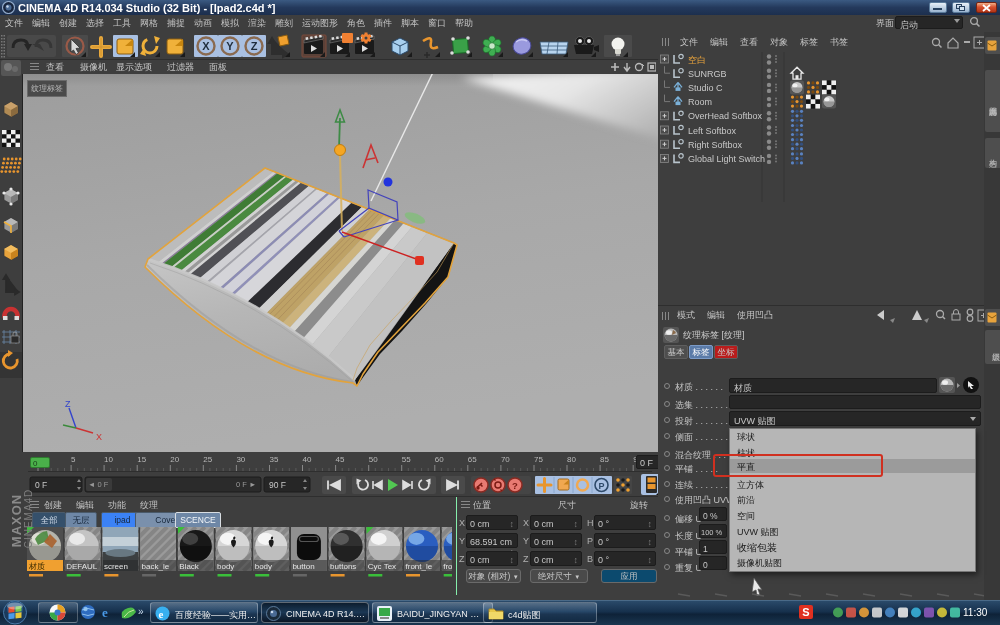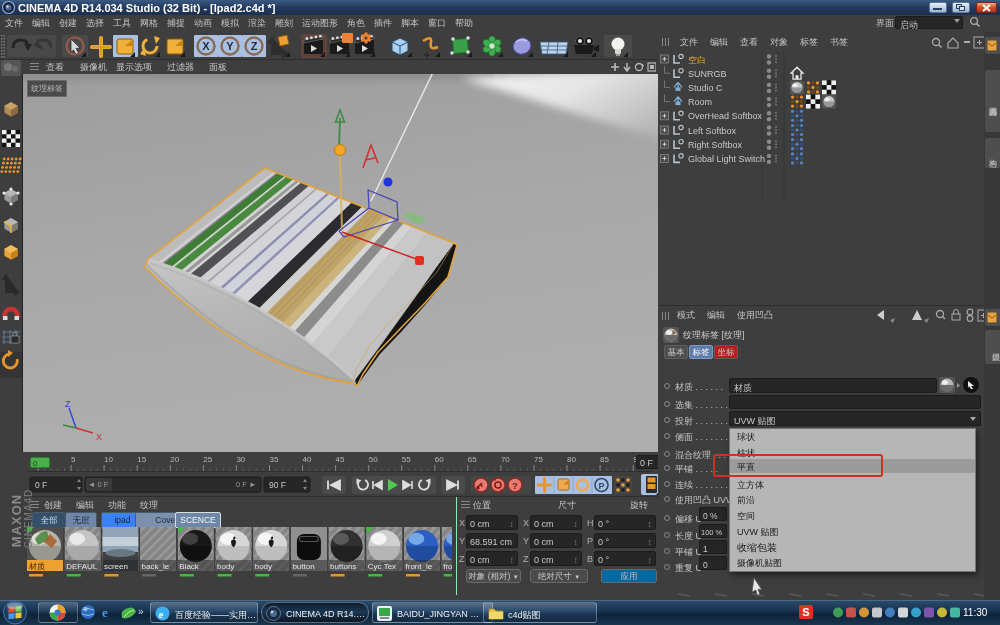--- a/index.html
+++ b/index.html
@@ -836,21 +836,21 @@
       <div class="abs t9" style="left:130px;top:40px;color:#b0b0b0">P</div>
       <div class="abs fld" style="left:137px;top:36px;width:62px;height:15px;padding:3px 3px">0 °<span style="float:right;color:#777">↕</span></div>
       <div class="abs t9" style="left:2px;top:58px;color:#b0b0b0">Z</div>
       <div class="abs fld" style="left:9px;top:54px;width:52px;height:15px;padding:3px 3px">0 cm<span style="float:right;color:#777">↕</span></div>
       <div class="abs t9" style="left:66px;top:58px;color:#b0b0b0">Z</div>
       <div class="abs fld" style="left:73px;top:54px;width:52px;height:15px;padding:3px 3px">0 cm<span style="float:right;color:#777">↕</span></div>
       <div class="abs t9" style="left:130px;top:58px;color:#b0b0b0">B</div>
       <div class="abs fld" style="left:137px;top:54px;width:62px;height:15px;padding:3px 3px">0 °<span style="float:right;color:#777">↕</span></div>
       <div class="abs" style="left:9px;top:72px;width:55px;height:14px;background:#4a4a4a;border:1px solid #6a6a6a;border-radius:3px;color:#c8c8c8;font-size:8.5px;text-align:center;line-height:13px">对象 (相对) <span style="font-size:6px">▼</span></div>
       <div class="abs" style="left:73px;top:72px;width:58px;height:14px;background:#4a4a4a;border:1px solid #6a6a6a;border-radius:3px;color:#c8c8c8;font-size:8.5px;text-align:center;line-height:13px">绝对尺寸 <span style="font-size:6px">▼</span></div>
-      <div class="abs" style="left:144px;top:72px;width:56px;height:14px;background:#0369a1;border:1px solid #6a6a6a;border-radius:3px;color:#c8c8c8;font-size:8.5px;text-align:center;line-height:13px">应用</div>
+      <div class="abs" style="left:144px;top:72px;width:56px;height:14px;background:#0c4a6e;border:1px solid #6a6a6a;border-radius:3px;color:#c8c8c8;font-size:8.5px;text-align:center;line-height:13px">应用</div>
     </div>
 
 <div class="abs" style="left:0;top:455px;width:26px;height:145px;background:#3e3e3e">
  <div class="abs" style="left:-34px;top:58px;transform:rotate(-90deg);font-size:13px;font-weight:bold;color:#8a8a8a;letter-spacing:1px;width:100px;text-align:center">MAXON</div>
  <div class="abs" style="left:-22px;top:58px;transform:rotate(-90deg);font-size:10px;color:#7e7e7e;width:100px;text-align:center;letter-spacing:1px">CINEMA4D</div>
 </div>
 
 <div class="abs" id="rightcol" style="left:658px;top:30px;width:342px;height:572px;background:#3e3e3e">
 </div>
 <div class="abs" style="left:658px;top:32px;width:342px;height:273px;background:#3e3e3e">
@@ -1232,21 +1232,21 @@
         <path d="M44,13 q4,-6 10,-7" stroke="#c8e8a0" fill="none"></path>
       </svg>
       <div class="abs" style="left:138px;top:6px;color:#cde;font-size:10px">»</div>
       <div class="abs" style="left:150px;top:2px;width:108px;height:21px;background:linear-gradient(rgba(255,255,255,0.22),rgba(90,140,190,0.25) 45%,rgba(10,30,55,0.35));border:1px solid rgba(255,255,255,0.3);border-radius:3px;overflow:hidden">
         <span style="position:absolute;left:4px;top:3px"><svg width="15" height="15">
             <circle cx="7.5" cy="7.5" r="7" fill="#38b0f0"></circle>
             <text x="3.5" y="11.5" font-size="11" font-weight="bold" fill="#fff" font-family="Liberation Serif">e</text>
           </svg></span>
         <span style="position:absolute;left:24px;top:6px;font-size:9px;color:#f0f0f0;white-space:nowrap">百度经验——实用…</span>
       </div>
-      <div class="abs" style="left:261px;top:2px;width:108px;height:21px;background:linear-gradient(rgba(10,25,40,0.9),rgba(30,60,90,0.7) 50%,rgba(10,20,35,0.95));border:1px solid rgba(255,255,255,0.35);border-radius:10px;overflow:hidden">
+      <div class="abs" style="left:261px;top:2px;width:108px;height:21px;background:linear-gradient(rgba(10,25,40,0.9),rgba(30,60,90,0.7) 50%,rgba(10,20,35,0.95));border:1px solid rgba(255,255,255,0.35);border-radius:4px;overflow:hidden">
         <span style="position:absolute;left:4px;top:3px"><svg width="15" height="15">
             <circle cx="7.5" cy="7.5" r="7" fill="#1a2a3a" stroke="#5a7a9a"></circle>
             <circle cx="7.5" cy="7.5" r="3.5" fill="#4a6a94"></circle>
             <circle cx="6" cy="6" r="1.3" fill="#c8d8ec"></circle>
           </svg></span>
         <span style="position:absolute;left:24px;top:6px;font-size:9px;color:#f0f0f0;white-space:nowrap">CINEMA 4D R14.…</span>
       </div>
       <div class="abs" style="left:372px;top:2px;width:121px;height:21px;background:linear-gradient(rgba(255,255,255,0.22),rgba(90,140,190,0.25) 45%,rgba(10,30,55,0.35));border:1px solid rgba(255,255,255,0.3);border-radius:3px;overflow:hidden">
         <span style="position:absolute;left:4px;top:3px"><svg width="15" height="15">
             <rect width="15" height="15" rx="2" fill="#e8f0f8"></rect>

